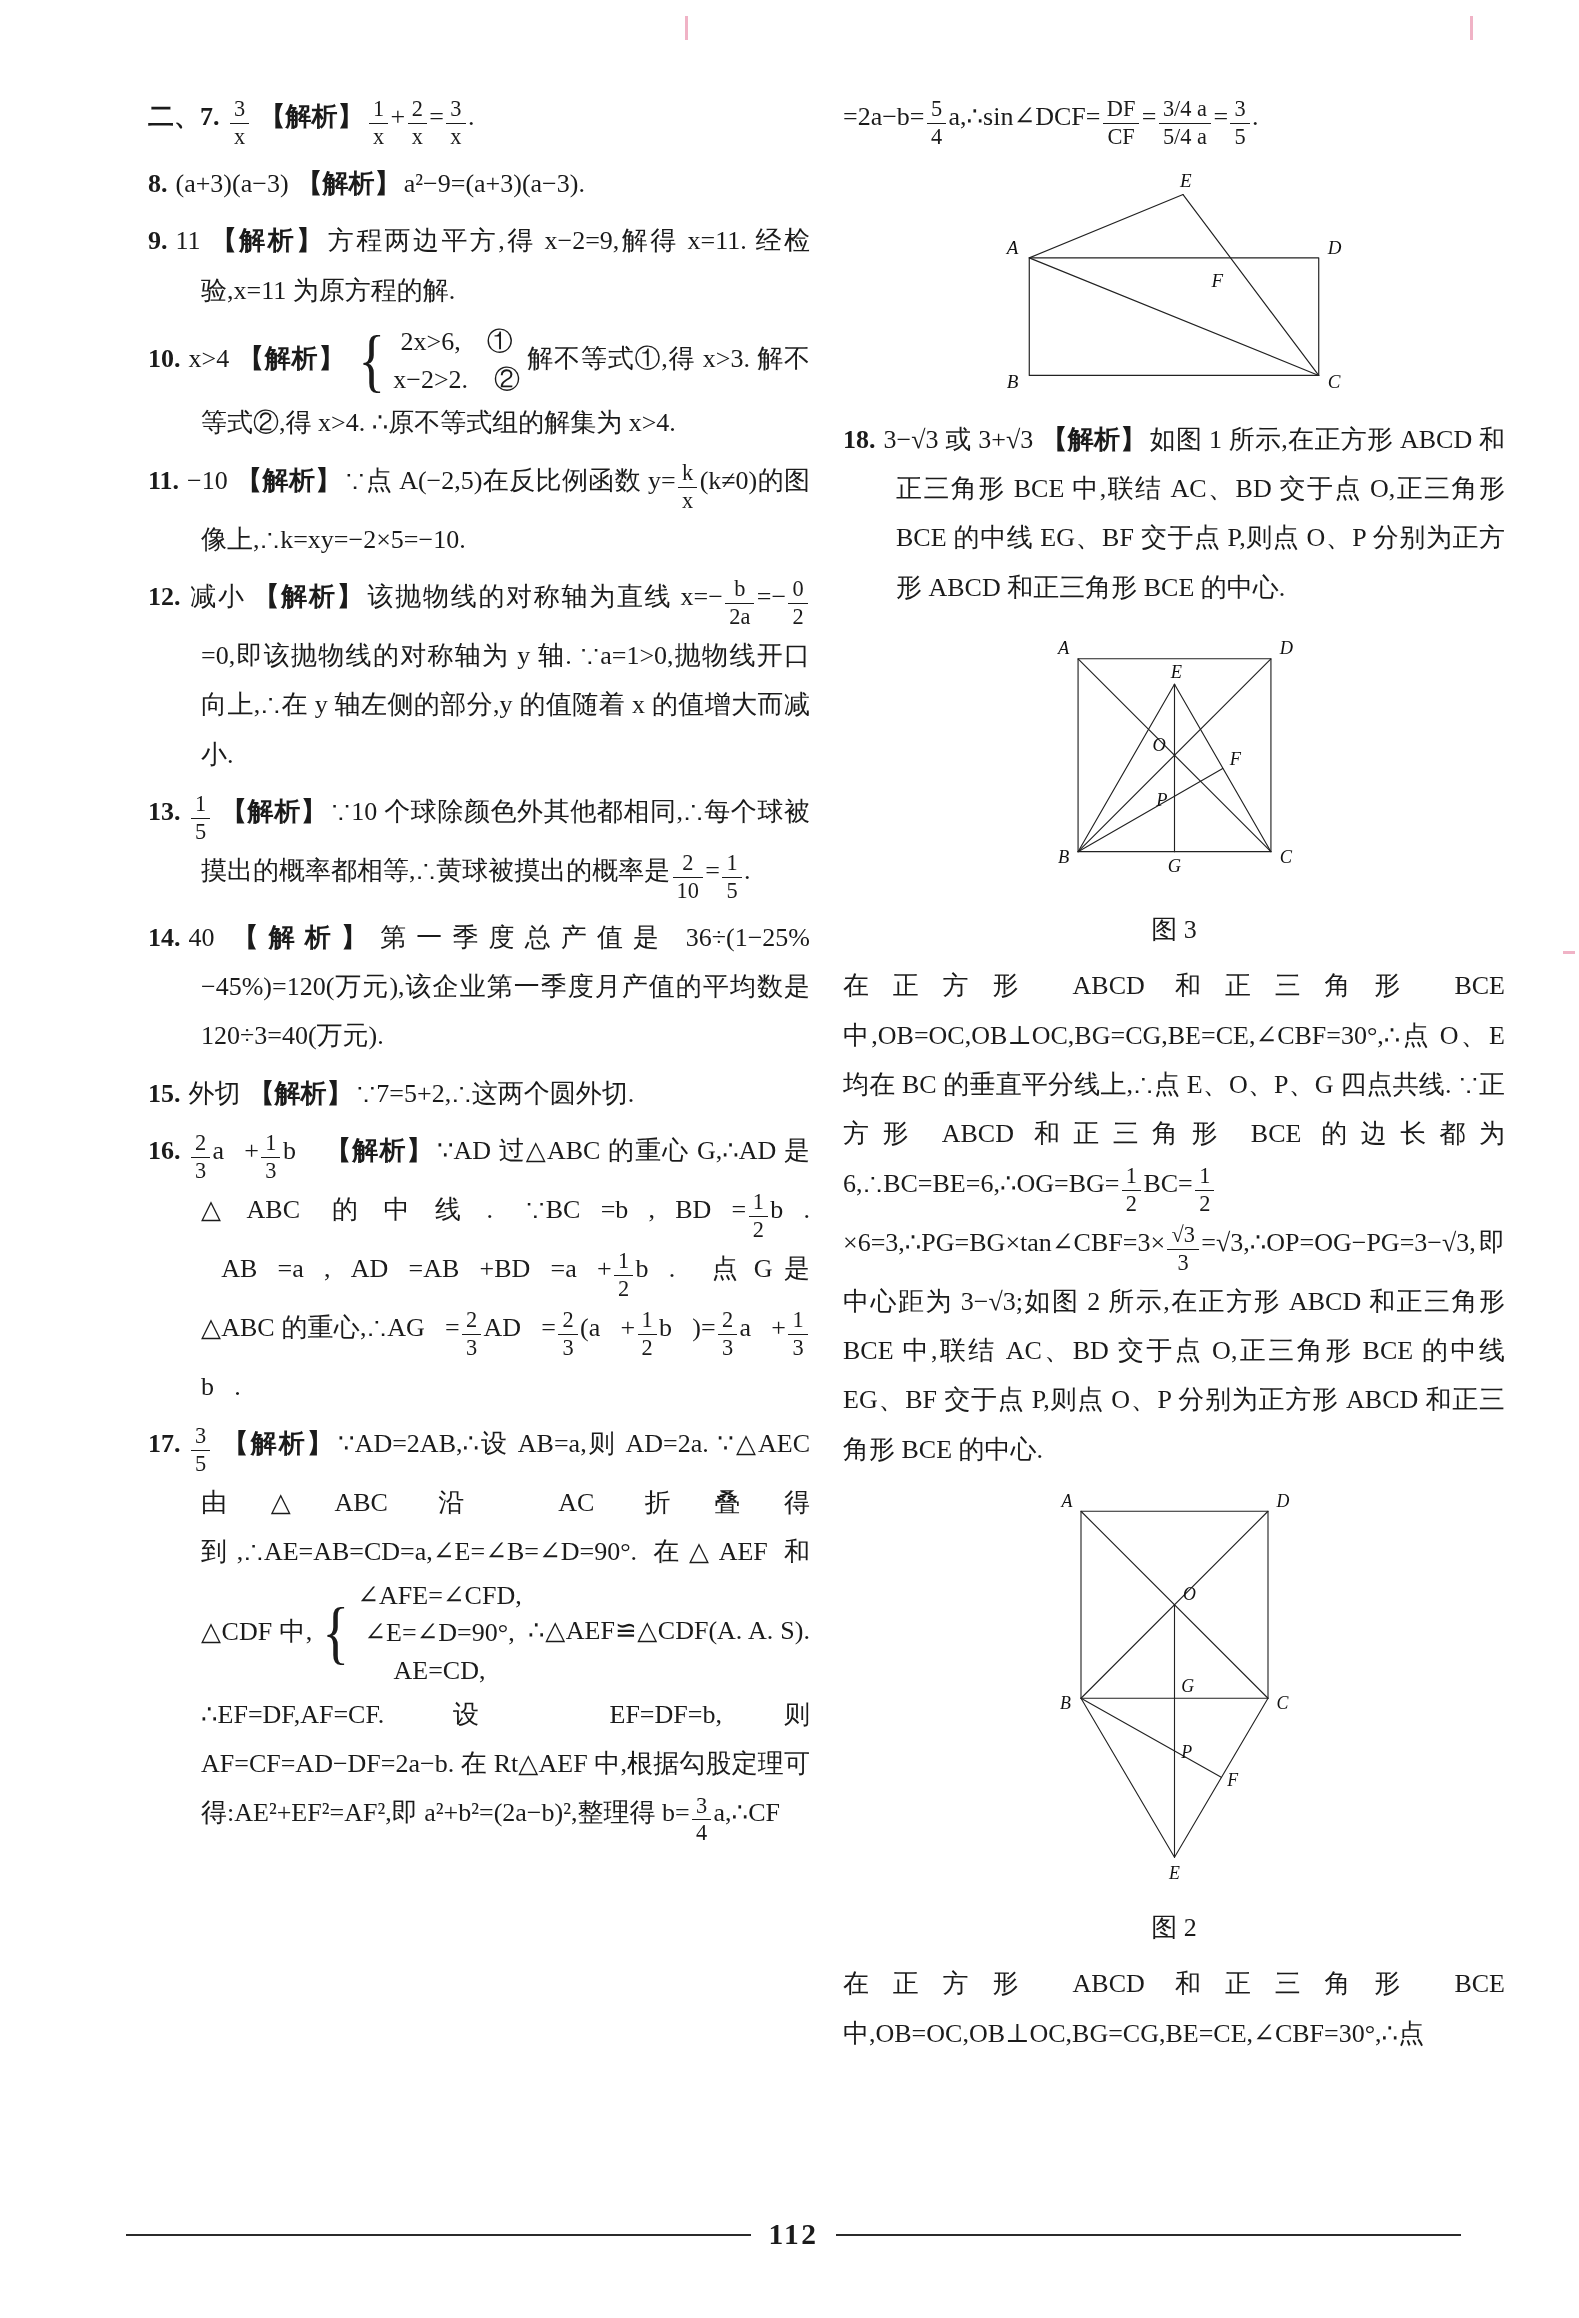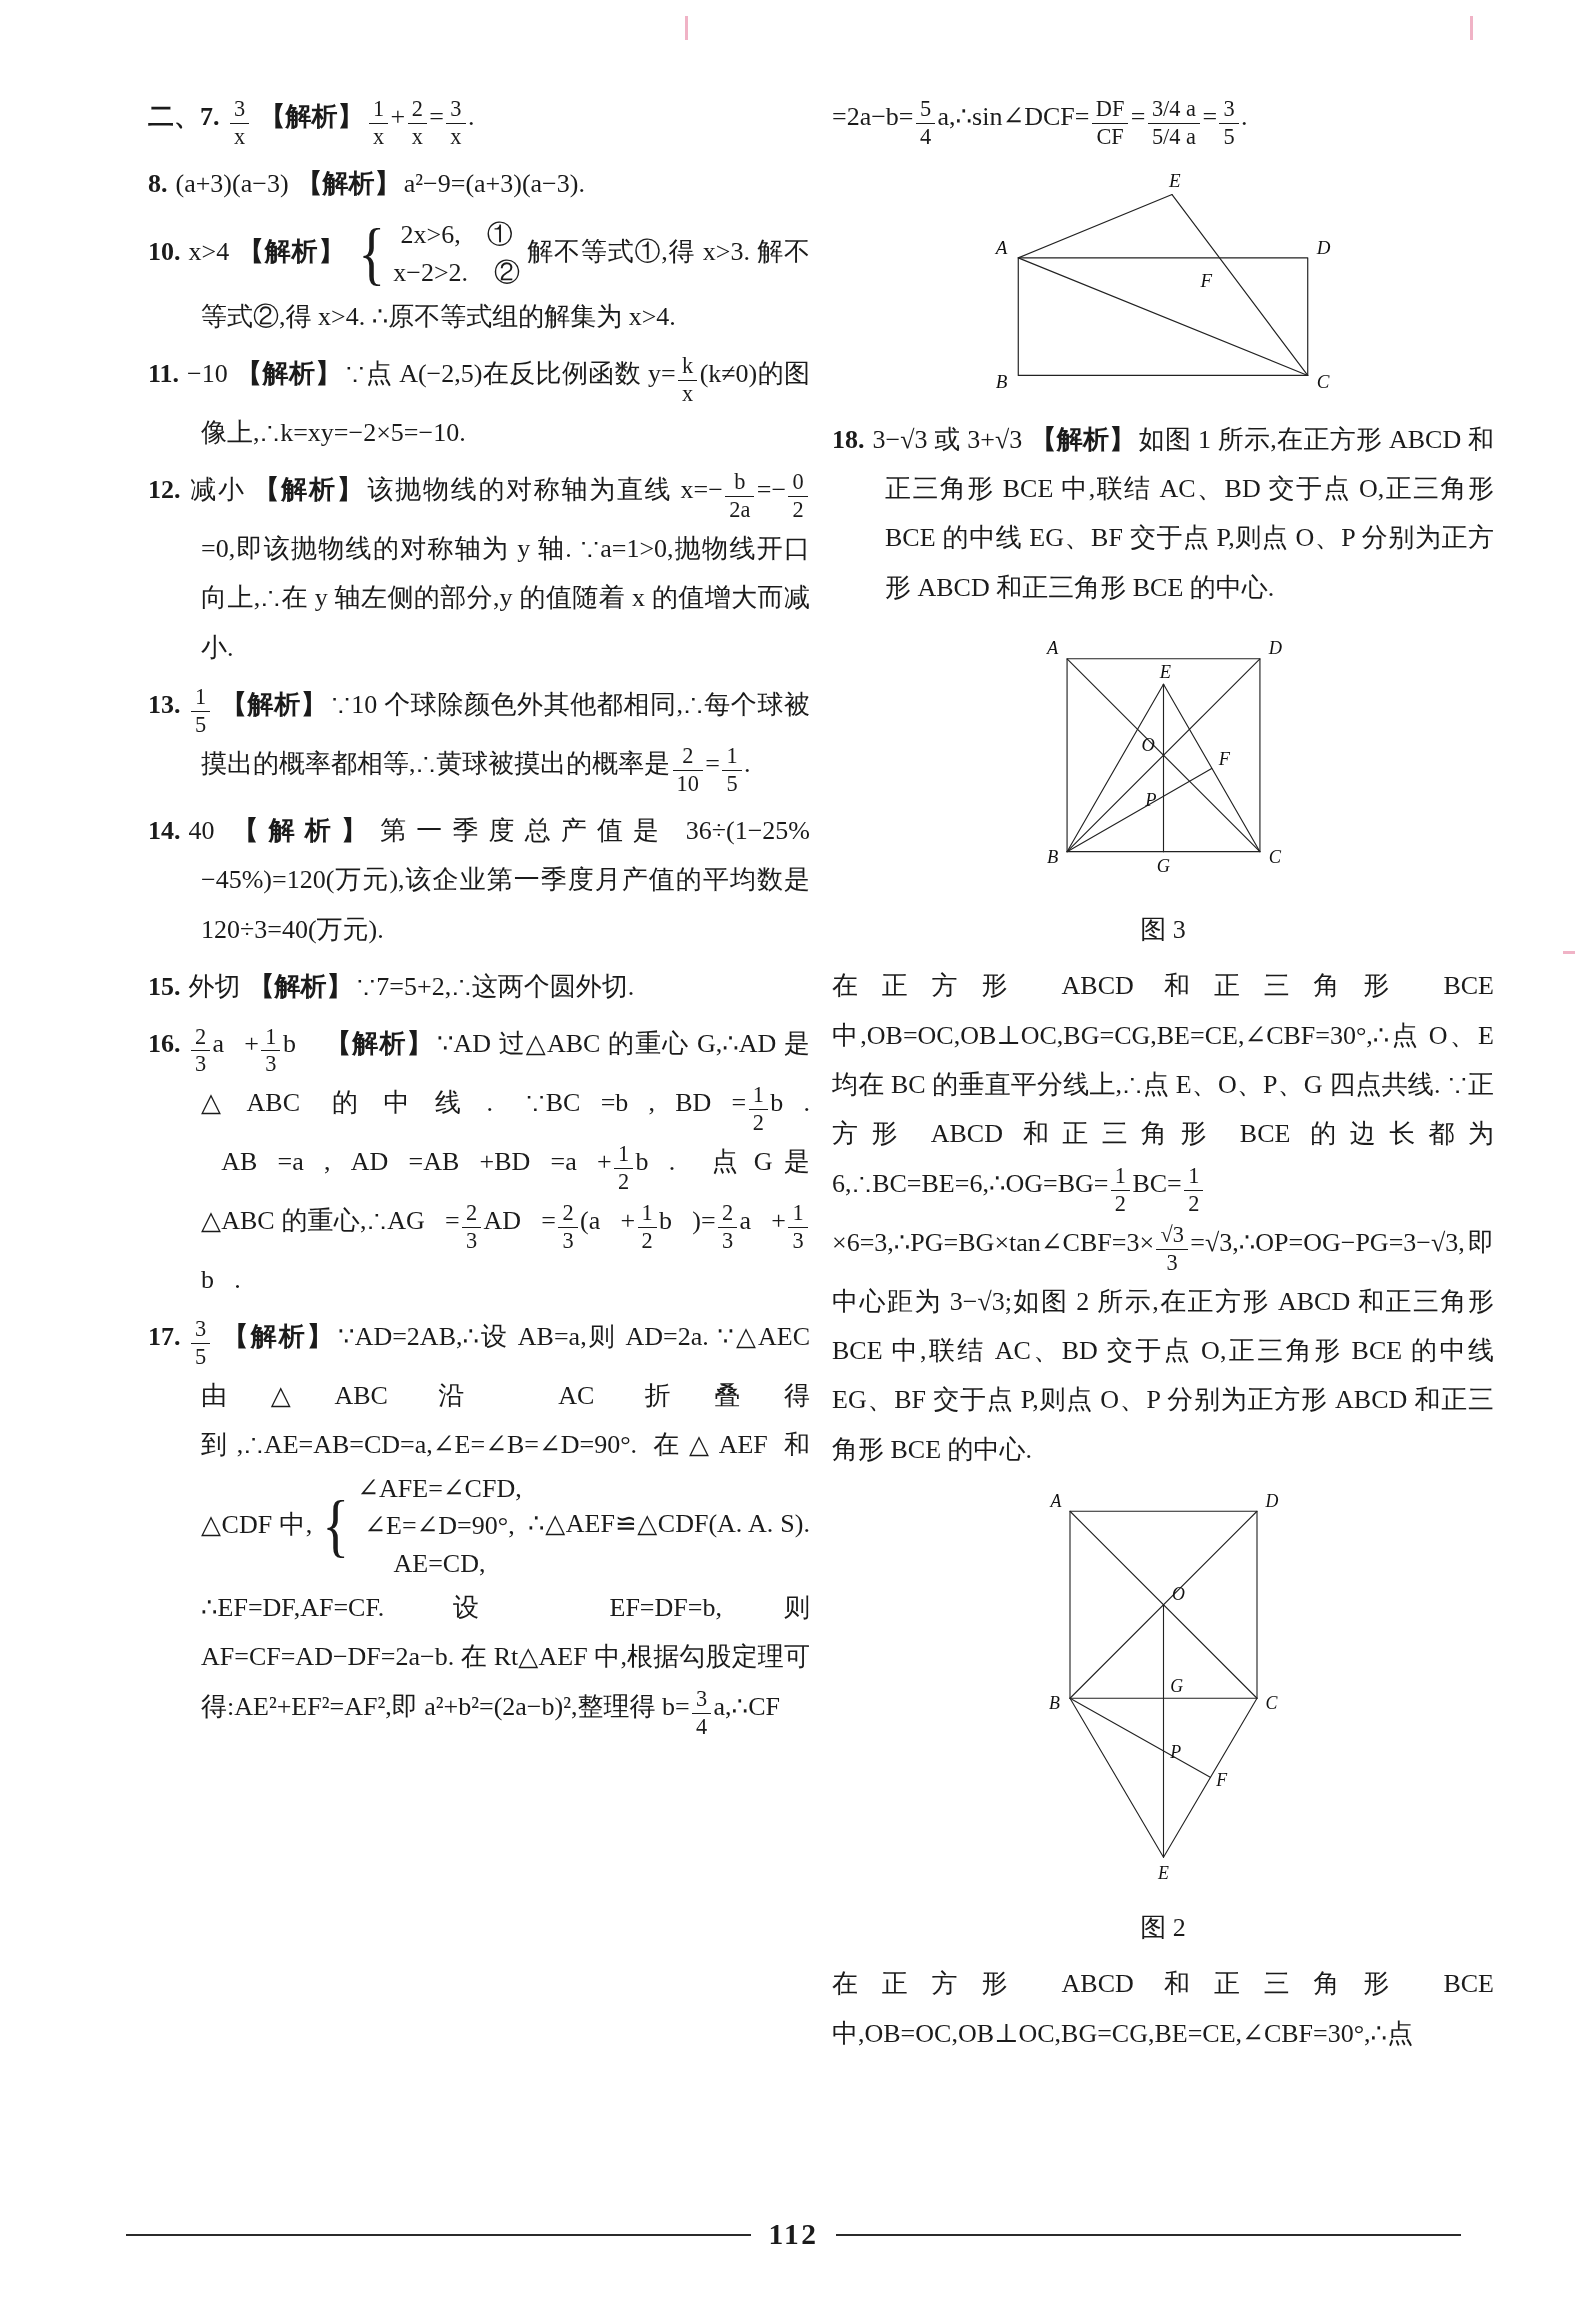--- a/index.html
+++ b/index.html
@@ -14,21 +14,21 @@
     overflow:hidden;
   }
   .page { position:absolute; inset:0; overflow:hidden; }
 
   
   .print-mark { position:absolute; background:#f0b3c6; }
   .m1 { left:685px; top:16px;  width:3.2px;  height:24px; }
   .m2 { left:1470px; top:16px; width:3.2px;  height:24px; }
   .m3 { right:4.8px;  top:951px; width:12.7px; height:3.2px; }
 
-  .columns { position:absolute; top:92px; left:148px; display:flex; gap:22px; }
+  .columns { position:absolute; top:92px; left:148px; display:flex; gap:33px; }
   .col { width:662px; }
 
   .item {
     line-height:1.9;
     text-align:justify;
     padding-left:53px;
     text-indent:-53px;
     margin-bottom:8px;
   }
   .para {
@@ -100,20 +100,23 @@
     <div class="col">
 
       <p class="item">
         <b class="num">二、7.</b><span class="ans"><span class="frac"><span class="fn">3</span><span class="fd">x</span></span></span><b class="lbl">【解析】</b><span><span class="frac"><span class="fn">1</span><span class="fd">x</span></span>+<span class="frac"><span class="fn">2</span><span class="fd">x</span></span>=<span class="frac"><span class="fn">3</span><span class="fd">x</span></span>.</span>
       </p>
 
       <p class="item">
         <b class="num">8.</b><span class="ans">(a+3)(a−3)</span><b class="lbl">【解析】</b><span>a²−9=(a+3)(a−3).</span>
       </p>
 
+      <p class="item">
+        <b class="num">9.</b><span class="ans">11</span><b class="lbl">【解析】</b><span>方程两边平方,得 x−2=9,解得 x=11. 经检验,x=11 为原方程的解.</span>
+      </p>
 
       <p class="item">
         <b class="num">10.</b><span class="ans">x&gt;4</span><b class="lbl">【解析】</b><span class="sys">
             <span class="brace">{</span>
             <span class="rows">
               <span>2x&gt;6,　①</span>
               <span>x−2&gt;2.　②</span>
             </span>
           </span><span>解不等式①,得 x&gt;3. 解不等式②,得 x&gt;4. ∴原不等式组的解集为 x&gt;4.</span>
       </p>

